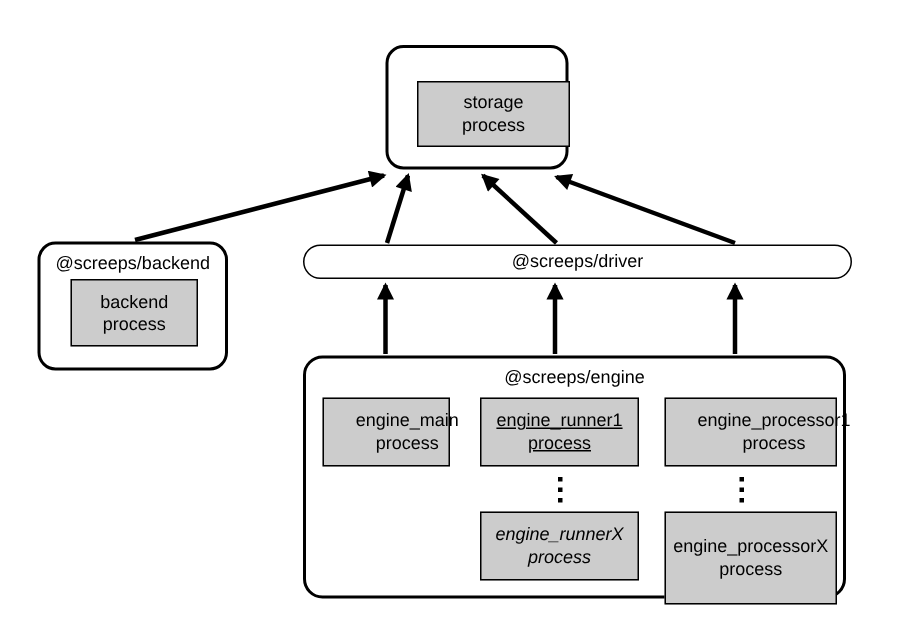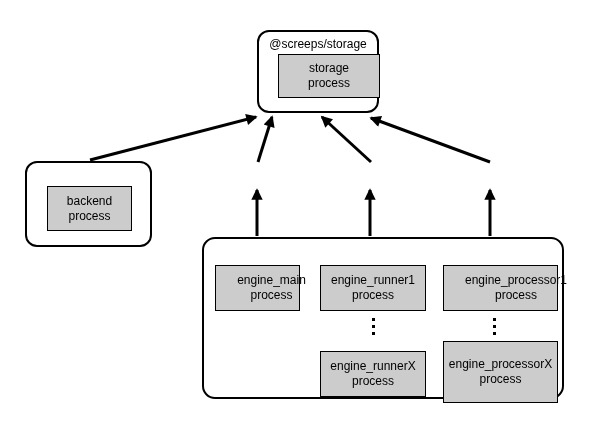--- a/index.html
+++ b/index.html
@@ -25,23 +25,23 @@
   #storage .process{left:19px;top:22px;width:102px;height:44px;}
   
   #backend{left:25px;top:161px;width:127px;height:86px;border-radius:12px;}
   #backend .process{left:20px;top:23px;width:85px;height:45px;}
   
   #driver{left:202px;top:163px;width:366px;height:23px;border-radius:12px;border-width:1.6px;}
   #driver .node-title{top:0;line-height:21px;}
   
   #engine{left:202px;top:237px;width:362px;height:162px;border-radius:13px;}
   #p-main{left:11px;top:26px;width:85px;height:46px;padding-left:28px;}
-  #p-runner1{left:116px;top:26px;width:106px;height:46px;}
+  #p-runner1{left:116px;top:26px;width:106px;height:46px;text-decoration:underline;}
   #p-processor1{left:239px;top:26px;width:115px;height:46px;padding-left:31px;}
-  #p-runnerX{left:116px;top:112px;width:106px;height:46px;}
+  #p-runnerX{left:116px;top:102px;width:106px;height:46px;font-style:italic;}
   #p-processorX{left:239px;top:102px;width:115px;height:62px;}
   .vdots{
     position:absolute;width:10px;display:flex;flex-direction:column;
     align-items:center;gap:4px;
   }
   .vdots span{width:3px;height:3px;background:#000;}
   #dots-runner{left:164px;top:79px;}
   #dots-processor{left:285px;top:79px;}
   
   #arrow-layer{
@@ -49,32 +49,36 @@
     pointer-events:none;
   }
   .edge{stroke:#000000;stroke-width:3;}
 </style>
 </head>
 <body>
 
 <div class="canvas">
 
   <div class="node" id="storage">
-    <div class="node-title">@screeps/storage</div>
     <div class="process">storage
 process</div>
   </div>
 
   <div class="node" id="backend">
+    <div class="node-title">@screeps/backend</div>
     <div class="process">backend
 process</div>
   </div>
 
+  <div class="node" id="driver">
+    <div class="node-title">@screeps/driver</div>
+  </div>
 
   <div class="node" id="engine">
+    <div class="node-title">@screeps/engine</div>
     <div class="process" id="p-main">engine_main
 process</div>
     <div class="process" id="p-runner1">engine_runner1
 process</div>
     <div class="process" id="p-processor1">engine_processor1
 process</div>
     <div class="vdots" id="dots-runner">
       <span></span>
         <span></span>
         <span></span>

